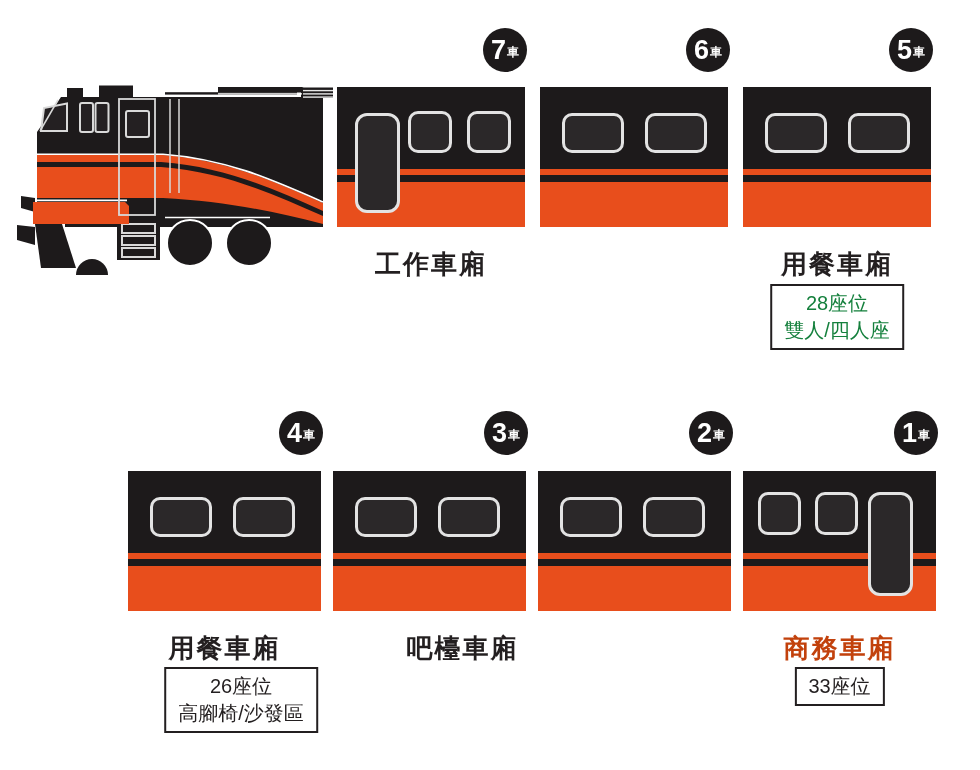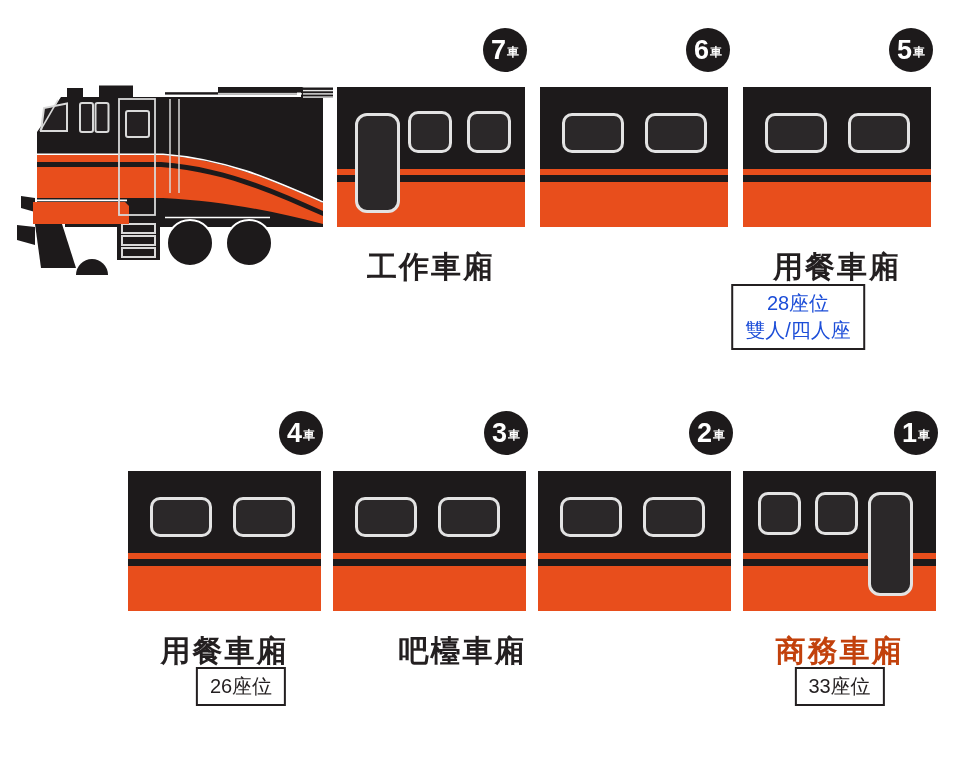--- a/index.html
+++ b/index.html
@@ -14,21 +14,21 @@
   .win{border-radius:10px;}
   .door{border-radius:12px;}
   .badge{
     position:absolute;width:44px;height:44px;border-radius:50%;
     display:flex;align-items:center;justify-content:center;
     color:#ffffff;font-weight:bold;
   }
   .badge .num{font-size:27px;line-height:1;}
   .badge .unit{font-size:12px;line-height:1;margin-left:1px;margin-top:3px;}
   .car-label{
-    position:absolute;text-align:center;font-size:30px;font-weight:bold;
+    position:absolute;text-align:center;font-size:26px;font-weight:bold;
     letter-spacing:2px;white-space:nowrap;transform:translateX(-50%);
   }
   .info-box{
     position:absolute;transform:translateX(-50%);
     border:2px solid #231f20;background:#ffffff;
     text-align:center;font-size:20px;line-height:27px;
     padding:4px 12px;white-space:nowrap;
   }
 </style>
 </head>
@@ -118,39 +118,40 @@
       <div class="seg" style="height: 7px; background: rgb(29, 26, 27);"></div>
       <div class="seg" style="flex: 1 1 0%; background: rgb(232, 78, 28);"></div>
       <div class="car-el win" style="left: 22px; top: 26px; width: 62px; height: 40px;"></div>
       <div class="car-el win" style="left: 105px; top: 26px; width: 62px; height: 40px;"></div>
     </div>
     <div class="badge" style="left: 889px; top: 28px; background: rgb(29, 26, 27); color: rgb(255, 255, 255);">
       <span class="num">5</span>
       <span class="unit">車</span>
     </div>
     <div class="car-label" style="left: 837px; top: 247px; color: rgb(35, 31, 32);">用餐車廂</div>
-    <div class="info-box" style="left: 798px; top: 284px; color: #1d4ed8;">
+    <div class="info-box" style="left: 837px; top: 284px; color: #15803d;">
       <div>28座位</div>
       <div>雙人/四人座</div>
     </div>
     <div class="car" style="left: 128px; top: 471px; width: 193px; height: 140px;">
       <div class="seg" style="height: 82px; background: rgb(29, 26, 27);"></div>
       <div class="seg" style="height: 6px; background: rgb(232, 78, 28);"></div>
       <div class="seg" style="height: 7px; background: rgb(29, 26, 27);"></div>
       <div class="seg" style="flex: 1 1 0%; background: rgb(232, 78, 28);"></div>
       <div class="car-el win" style="left: 22px; top: 26px; width: 62px; height: 40px;"></div>
       <div class="car-el win" style="left: 105px; top: 26px; width: 62px; height: 40px;"></div>
     </div>
     <div class="badge" style="left: 279px; top: 411px; background: rgb(29, 26, 27); color: rgb(255, 255, 255);">
       <span class="num">4</span>
       <span class="unit">車</span>
     </div>
     <div class="car-label" style="left: 224.5px; top: 631px; color: rgb(35, 31, 32);">用餐車廂</div>
     <div class="info-box" style="left: 241px; top: 667px; color: rgb(35, 31, 32);">
       <div>26座位</div>
+      <div>高腳椅/沙發區</div>
     </div>
     <div class="car" style="left: 333px; top: 471px; width: 193px; height: 140px;">
       <div class="seg" style="height: 82px; background: rgb(29, 26, 27);"></div>
       <div class="seg" style="height: 6px; background: rgb(232, 78, 28);"></div>
       <div class="seg" style="height: 7px; background: rgb(29, 26, 27);"></div>
       <div class="seg" style="flex: 1 1 0%; background: rgb(232, 78, 28);"></div>
       <div class="car-el win" style="left: 22px; top: 26px; width: 62px; height: 40px;"></div>
       <div class="car-el win" style="left: 105px; top: 26px; width: 62px; height: 40px;"></div>
     </div>
     <div class="badge" style="left: 484px; top: 411px; background: rgb(29, 26, 27); color: rgb(255, 255, 255);">

